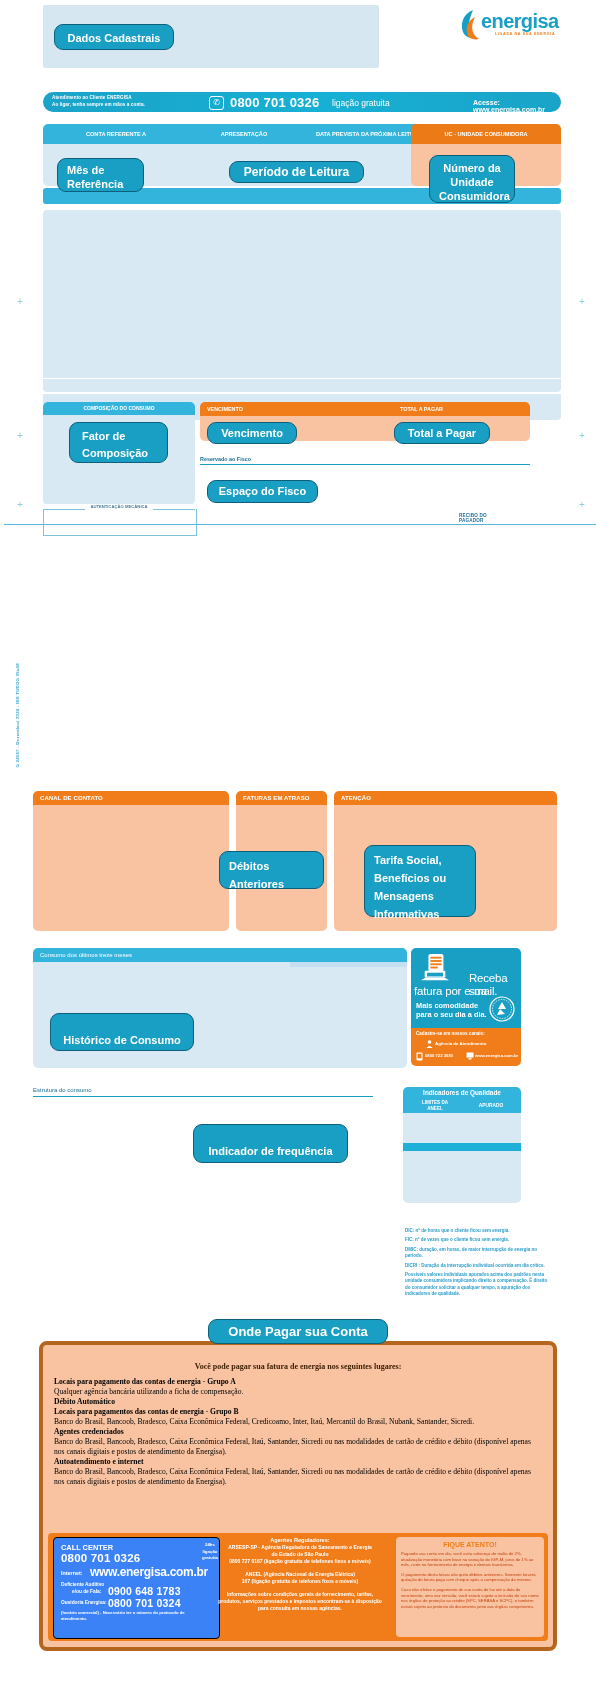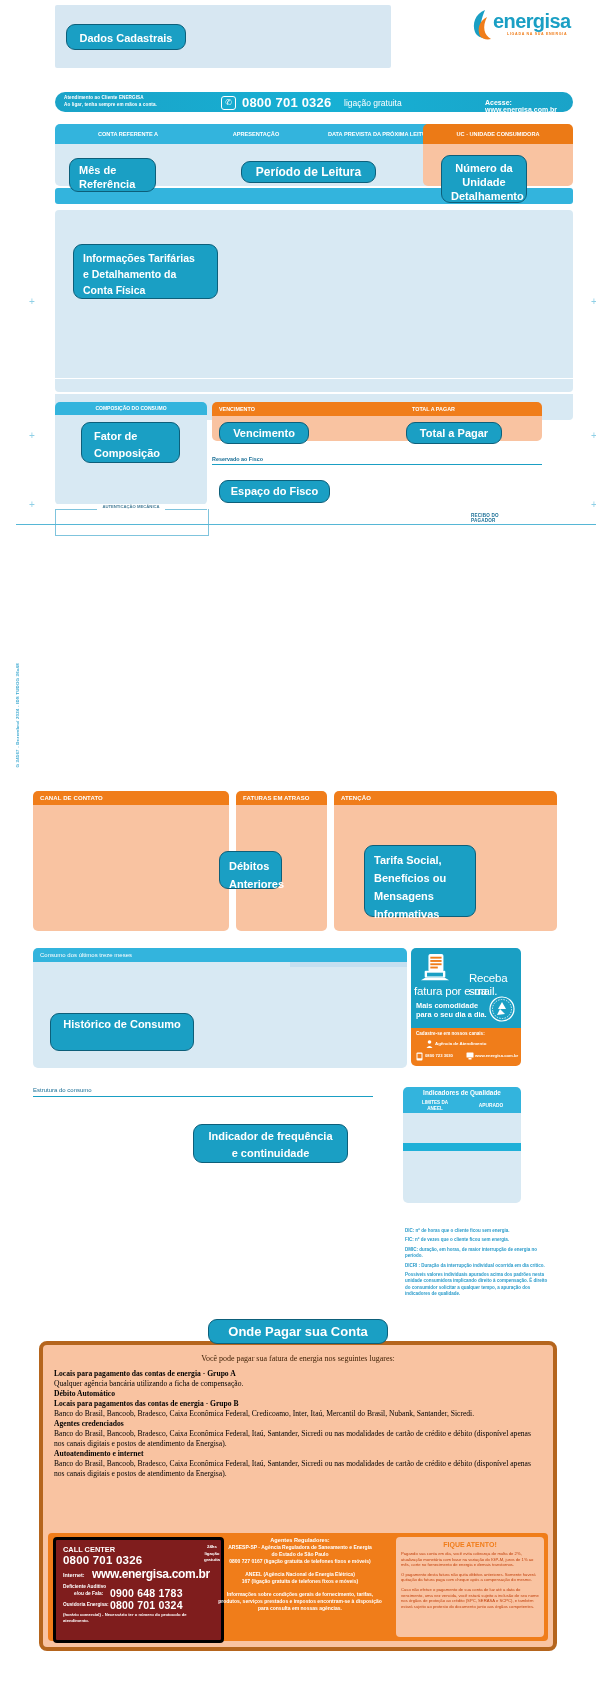--- a/index.html
+++ b/index.html
@@ -21,21 +21,21 @@
     font-size:11px;
     line-height:13.5px;
     padding:5px 9px;
     box-sizing:border-box;
     z-index:40;
     text-align:left;
   }
   .bubble.center{text-align:center;}
 
   
-  #page1{position:absolute;left:16px;top:0;width:489px;height:540px;}
+  #page1{position:absolute;left:4px;top:0;width:489px;height:540px;}
 
   .hdr-band{
     position:absolute;left:39px;top:5px;width:336px;height:63px;
     background:#d7e7f2;border-radius:2px;
   }
   .logo{position:absolute;left:455px;top:8px;width:105px;height:34px;}
   .logo-txt{
     position:absolute;left:22px;top:2px;
     font-size:20px;font-weight:bold;color:#1a9fc4;letter-spacing:-0.6px;
   }
@@ -142,21 +142,21 @@
   .iq-body{position:absolute;left:403px;top:1113px;width:118px;height:30px;background:#d8e9f3;}
   .iq-sep{position:absolute;left:403px;top:1143px;width:118px;height:8px;background:#1fb0d8;}
   .iq-body2{position:absolute;left:403px;top:1151px;width:118px;height:52px;background:#d8e9f3;border-radius:0 0 5px 5px;}
 
   .legend{position:absolute;left:405px;top:1228px;width:145px;font-size:4.5px;line-height:6.4px;color:#2b9ccb;font-weight:bold;}
   .legend p{margin:0 0 3px 0;}
 
   
   .pay-wrap{position:absolute;left:39px;top:1341px;width:518px;height:310px;border:4px solid #b5651d;border-radius:8px;background:#f9c3a1;box-sizing:border-box;}
   .pay-inner{position:absolute;left:5px;top:5px;width:500px;height:186px;background:#f9c3a1;color:#3a1c00;}
-  .pay-title{text-align:center;font-weight:normal;font-size:8px;font-family:"Liberation Serif",serif;margin:4px 0 6px;}
+  .pay-title{text-align:center;font-weight:bold;font-size:8px;font-family:"Liberation Serif",serif;margin:12px 0 6px;}
   .pay-b{font-family:"Liberation Serif",serif;font-weight:bold;font-size:7.6px;line-height:10px;color:#000;}
   .pay-n{font-family:"Liberation Serif",serif;font-size:7.6px;line-height:10px;color:#000;}
 
   .foot-strip{position:absolute;left:5px;top:188px;width:500px;height:108px;background:#f07d1a;border-radius:4px;}
   .fcard{position:absolute;background:#f9c3a1;border-radius:4px;}
   .cc-t{position:absolute;left:7px;top:5px;font-size:7.4px;font-weight:bold;color:#fff;}
   .cc-24{position:absolute;left:140px;top:4px;width:32px;text-align:center;font-size:4.4px;font-weight:bold;color:#fff;line-height:6.5px;}
   .cc-n{position:absolute;left:7px;top:14px;font-size:11.5px;font-weight:bold;color:#fff;letter-spacing:.2px;}
   .cc-i{position:absolute;left:7px;top:32px;font-size:5.4px;font-weight:bold;color:#fff;}
   .cc-site{position:absolute;left:36px;top:27px;font-size:12px;font-weight:bold;color:#fff;letter-spacing:-.3px;}
@@ -214,29 +214,26 @@
   <div class="col-head" style="left:407px;top:124px;width:150px;background:#ec7a16;">UC - UNIDADE CONSUMIDORA</div>
   <div class="col-body" style="left:407px;top:144px;width:150px;height:42px;background:#f9c3a1;"></div>
 
   <div class="abs" style="left:39px;top:188px;width:518px;height:16px;background:#33b4dd;border-radius:3px;"></div>
 
   <div class="bubble" style="left:53px;top:158px;width:87px;height:34px;white-space:pre-line;">Mês de
 Referência</div>
   <div class="bubble center" style="left:225px;top:161px;width:135px;height:22px;font-size:12px;line-height:12px;padding-top:4px;">Período de Leitura</div>
   <div class="bubble center" style="left:425px;top:155px;width:86px;height:48px;white-space:pre-line;font-size:11px;line-height:14px;">Número da
 Unidade
-Detalhamento</div>
+Consumidora</div>
 
   <div class="fiscal-blk"></div>
   <div class="abs" style="left:39px;top:378px;width:518px;height:1px;background:#ffffff;"></div>
   <div class="fiscal-row"></div>
 
-  <div class="bubble" style="left:57px;top:244px;width:145px;height:55px;white-space:pre-line;font-size:10.5px;line-height:16px;">Informações Tarifárias
-e Detalhamento da
-Conta Física</div>
 
   <div class="comp-head">COMPOSIÇÃO DO CONSUMO</div>
   <div class="comp-body"></div>
   <div class="bubble" style="left:65px;top:422px;width:99px;height:41px;white-space:pre-line;font-size:11px;line-height:17px;padding-left:12px;">Fator de
 Composição</div>
 
   <div class="venc-head">
     <span style="left:7px;">VENCIMENTO</span>
     <span style="left:200px;">TOTAL A PAGAR</span>
   </div>
@@ -266,34 +263,34 @@
 
 <div class="vcode">G 34567 - Dezembro/ 2024 - IDS TUDOG 36x48</div>
 
 <div>
 
   <div class="orange-head" style="left:33px;top:791px;width:196px;">CANAL DE CONTATO</div>
   <div class="orange-body" style="left:33px;top:805px;width:196px;height:126px;"></div>
 
   <div class="orange-head" style="left:236px;top:791px;width:91px;">FATURAS EM ATRASO</div>
   <div class="orange-body" style="left:236px;top:805px;width:91px;height:126px;"></div>
-  <div class="bubble" style="left:219px;top:851px;width:63px;height:38px;white-space:pre-line;font-size:11px;line-height:18px;">Débitos
+  <div class="bubble" style="left:219px;top:851px;width:105px;height:38px;white-space:pre-line;font-size:11px;line-height:18px;">Débitos
 Anteriores</div>
 
   <div class="orange-head" style="left:334px;top:791px;width:223px;">ATENÇÃO</div>
   <div class="orange-body" style="left:334px;top:805px;width:223px;height:126px;"></div>
   <div class="bubble" style="left:364px;top:845px;width:112px;height:72px;white-space:pre-line;font-size:11px;line-height:18px;">Tarifa Social,
 Benefícios ou
 Mensagens
 Informativas</div>
 
   <div class="cons-head">Consumo dos últimos treze meses</div>
   <div class="cons-body"></div>
   <div class="cons-inner"></div>
-  <div class="bubble center" style="left:50px;top:1013px;width:144px;height:38px;font-size:11px;line-height:13px;padding-top:4px;">Histórico de Consumo</div>
+  <div class="bubble center" style="left:50px;top:1013px;width:144px;height:38px;font-size:11px;line-height:13px;padding-top:20px;">Histórico de Consumo</div>
 
   <div class="estru">Estrutura do consumo</div>
   <div class="estru-rule"></div>
 
   <div class="mail-box">
     <svg class="mail-icon" viewBox="0 0 34 32">
       <rect x="10" y="1" width="16" height="19" rx="2" fill="#ffffff"></rect>
       <rect x="12" y="4" width="12" height="2" fill="#f07d1a"></rect>
       <rect x="12" y="7.5" width="12" height="2" fill="#f07d1a"></rect>
       <rect x="12" y="11" width="12" height="2" fill="#f07d1a"></rect>
@@ -335,21 +332,21 @@
   <div class="iq-head">Indicadores de Qualidade</div>
   <div class="iq-sub">
     <div class="iq-s1" style="white-space:pre-line;">LIMITES DA
 ANEEL</div>
     <div class="iq-s2">APURADO</div>
   </div>
   <div class="iq-body"></div>
   <div class="iq-sep"></div>
   <div class="iq-body2"></div>
 
-  <div class="bubble center" style="left:193px;top:1124px;width:155px;height:39px;white-space:pre-line;font-size:11px;line-height:17px;padding-top:3px;">Indicador de frequência
+  <div class="bubble center" style="left:193px;top:1124px;width:155px;height:39px;white-space:pre-line;font-size:11px;line-height:17px;padding-top:18px;">Indicador de frequência
 e continuidade</div>
 
   <div class="legend">
     <p>DIC: nº de horas que o cliente ficou sem energia.</p>
     <p>FIC: nº de vezes que o cliente ficou sem energia.</p>
     <p>DMIC: duração, em horas, de maior interrupção de energia no período.</p>
     <p>DICRI : Duração da interrupção individual ocorrida em dia crítico.</p>
     <p>Possíveis valores individuais apurados acima dos padrões nesta unidade consumidora implicando direito à compensação. É direito do consumidor solicitar a qualquer tempo, a apuração dos indicadores de qualidade.</p>
   </div>
 </div>
@@ -367,21 +364,21 @@
       <div class="pay-n">Banco do Brasil, Bancoob, Bradesco, Caixa Econômica Federal, Credicoamo, Inter, Itaú, Mercantil do Brasil, Nubank, Santander, Sicredi.</div>
       <div class="pay-b">Agentes credenciados</div>
       <div class="pay-n">Banco do Brasil, Bancoob, Bradesco, Caixa Econômica Federal, Itaú, Santander, Sicredi ou nas modalidades de cartão de crédito e débito (disponível apenas nos canais digitais e postos de atendimento da Energisa).</div>
       <div class="pay-b">Autoatendimento e internet</div>
       <div class="pay-n">Banco do Brasil, Bancoob, Bradesco, Caixa Econômica Federal, Itaú, Santander, Sicredi ou nas modalidades de cartão de crédito e débito (disponível apenas nos canais digitais e postos de atendimento da Energisa).</div>
     </div>
   </div>
 
   <div class="foot-strip">
 
-    <div class="fcard" style="left:5px;top:4px;width:165px;height:100px;background:#7f1d1d;border:3px solid #000000;">
+    <div class="fcard" style="left:5px;top:4px;width:165px;height:100px;background:#3b82f6;border:1px solid #000000;">
       <div class="cc-t">CALL CENTER</div>
       <div class="cc-24" style="white-space:pre-line;">24hs
 ligação
 gratuita</div>
       <div class="cc-n">0800 701 0326</div>
       <div class="cc-i">Internet:</div>
       <div class="cc-site">www.energisa.com.br</div>
       <div class="cc-d1">Deficiente Auditivo</div>
       <div class="cc-d2">e/ou de Fala:</div>
       <div class="cc-n2">0900 648 1783</div>

